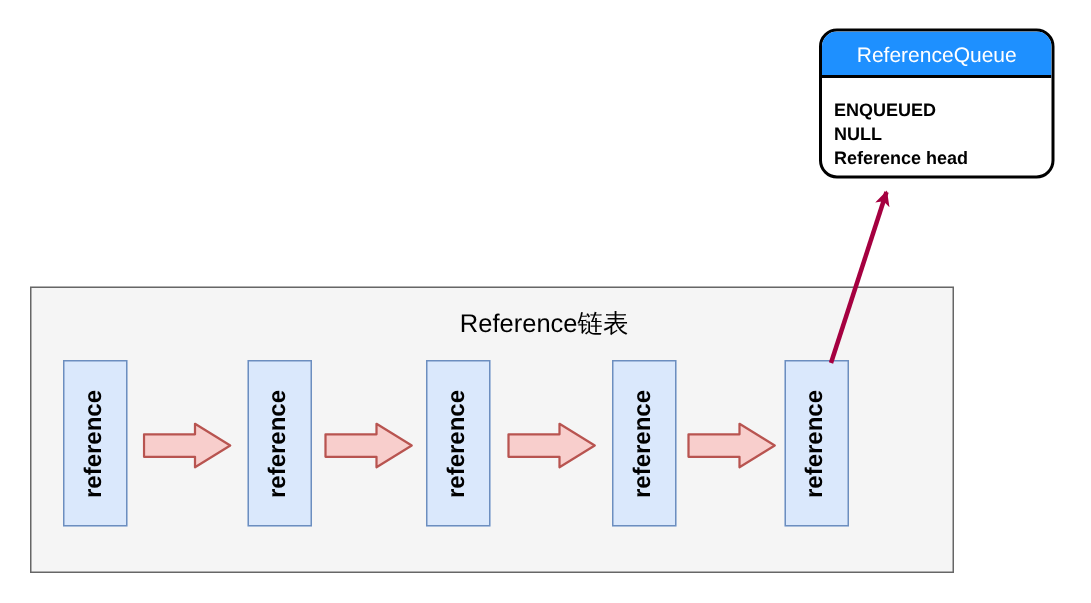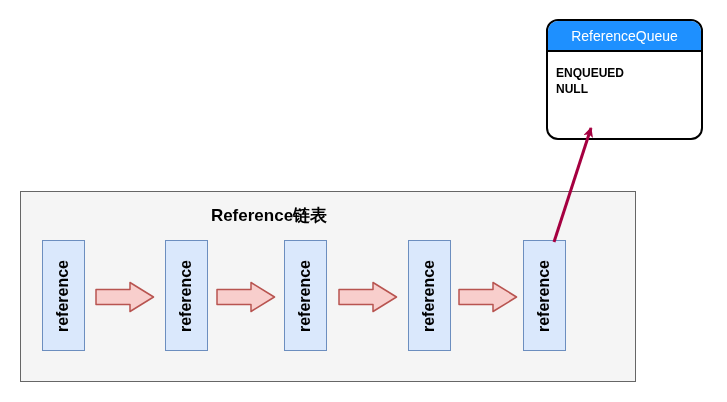--- a/index.html
+++ b/index.html
@@ -15,21 +15,21 @@
     background: #ffffff;
     overflow: hidden;
   }
 
   
   .queue-box {
     position: absolute;
     left: 546px;
     top: 19px;
     width: 157px;
-    height: 121px;
+    height: 100px;
     box-sizing: border-box;
     background: #ffffff;
     border: 2px solid #000000;
     border-radius: 12px;
     overflow: hidden;
   }
   .queue-header {
     height: 29px;
     background: var(--queue-header-fill);
     border-bottom: 2px solid #000000;
@@ -57,23 +57,23 @@
     height: 191px;
     box-sizing: border-box;
     background: var(--container-fill);
     border: 1.5px solid var(--container-stroke);
   }
   .list-title {
     position: absolute;
     left: 119px;
     top: 204px;
     width: 300px;
-    text-align: center;
+    text-align: right;
     font-size: 17px;
-    font-weight: 700;
+    font-weight: 400;
     color: #000000;
   }
 
   
   .node {
     position: absolute;
     top: 240px;
     width: 43px;
     height: 111px;
     box-sizing: border-box;
@@ -168,20 +168,21 @@
     <polygon points="1,8.5 35,8.5 35,1.5 58.5,16 35,30.5 35,23.5 1,23.5"></polygon>
   </svg>
 
   <div class="queue-box">
     <div class="queue-header">
       <span>ReferenceQueue</span>
     </div>
     <div class="queue-body">
       <div class="queue-line">ENQUEUED</div>
       <div class="queue-line">NULL</div>
+      <div class="queue-line">Reference head</div>
     </div>
   </div>
 
   <svg class="connector-overlay" viewBox="0 0 727 402">
     <defs>
       <marker id="connector-head" markerWidth="12" markerHeight="12" refX="9" refY="5" orient="auto" markerUnits="userSpaceOnUse">
         <path class="arrowhead" d="M0,0 L10,5 L0,10 L2.5,5 Z"></path>
       </marker>
     </defs>
     <line x1="554" y1="242" x2="591" y2="128" marker-end="url(#connector-head)"></line>

